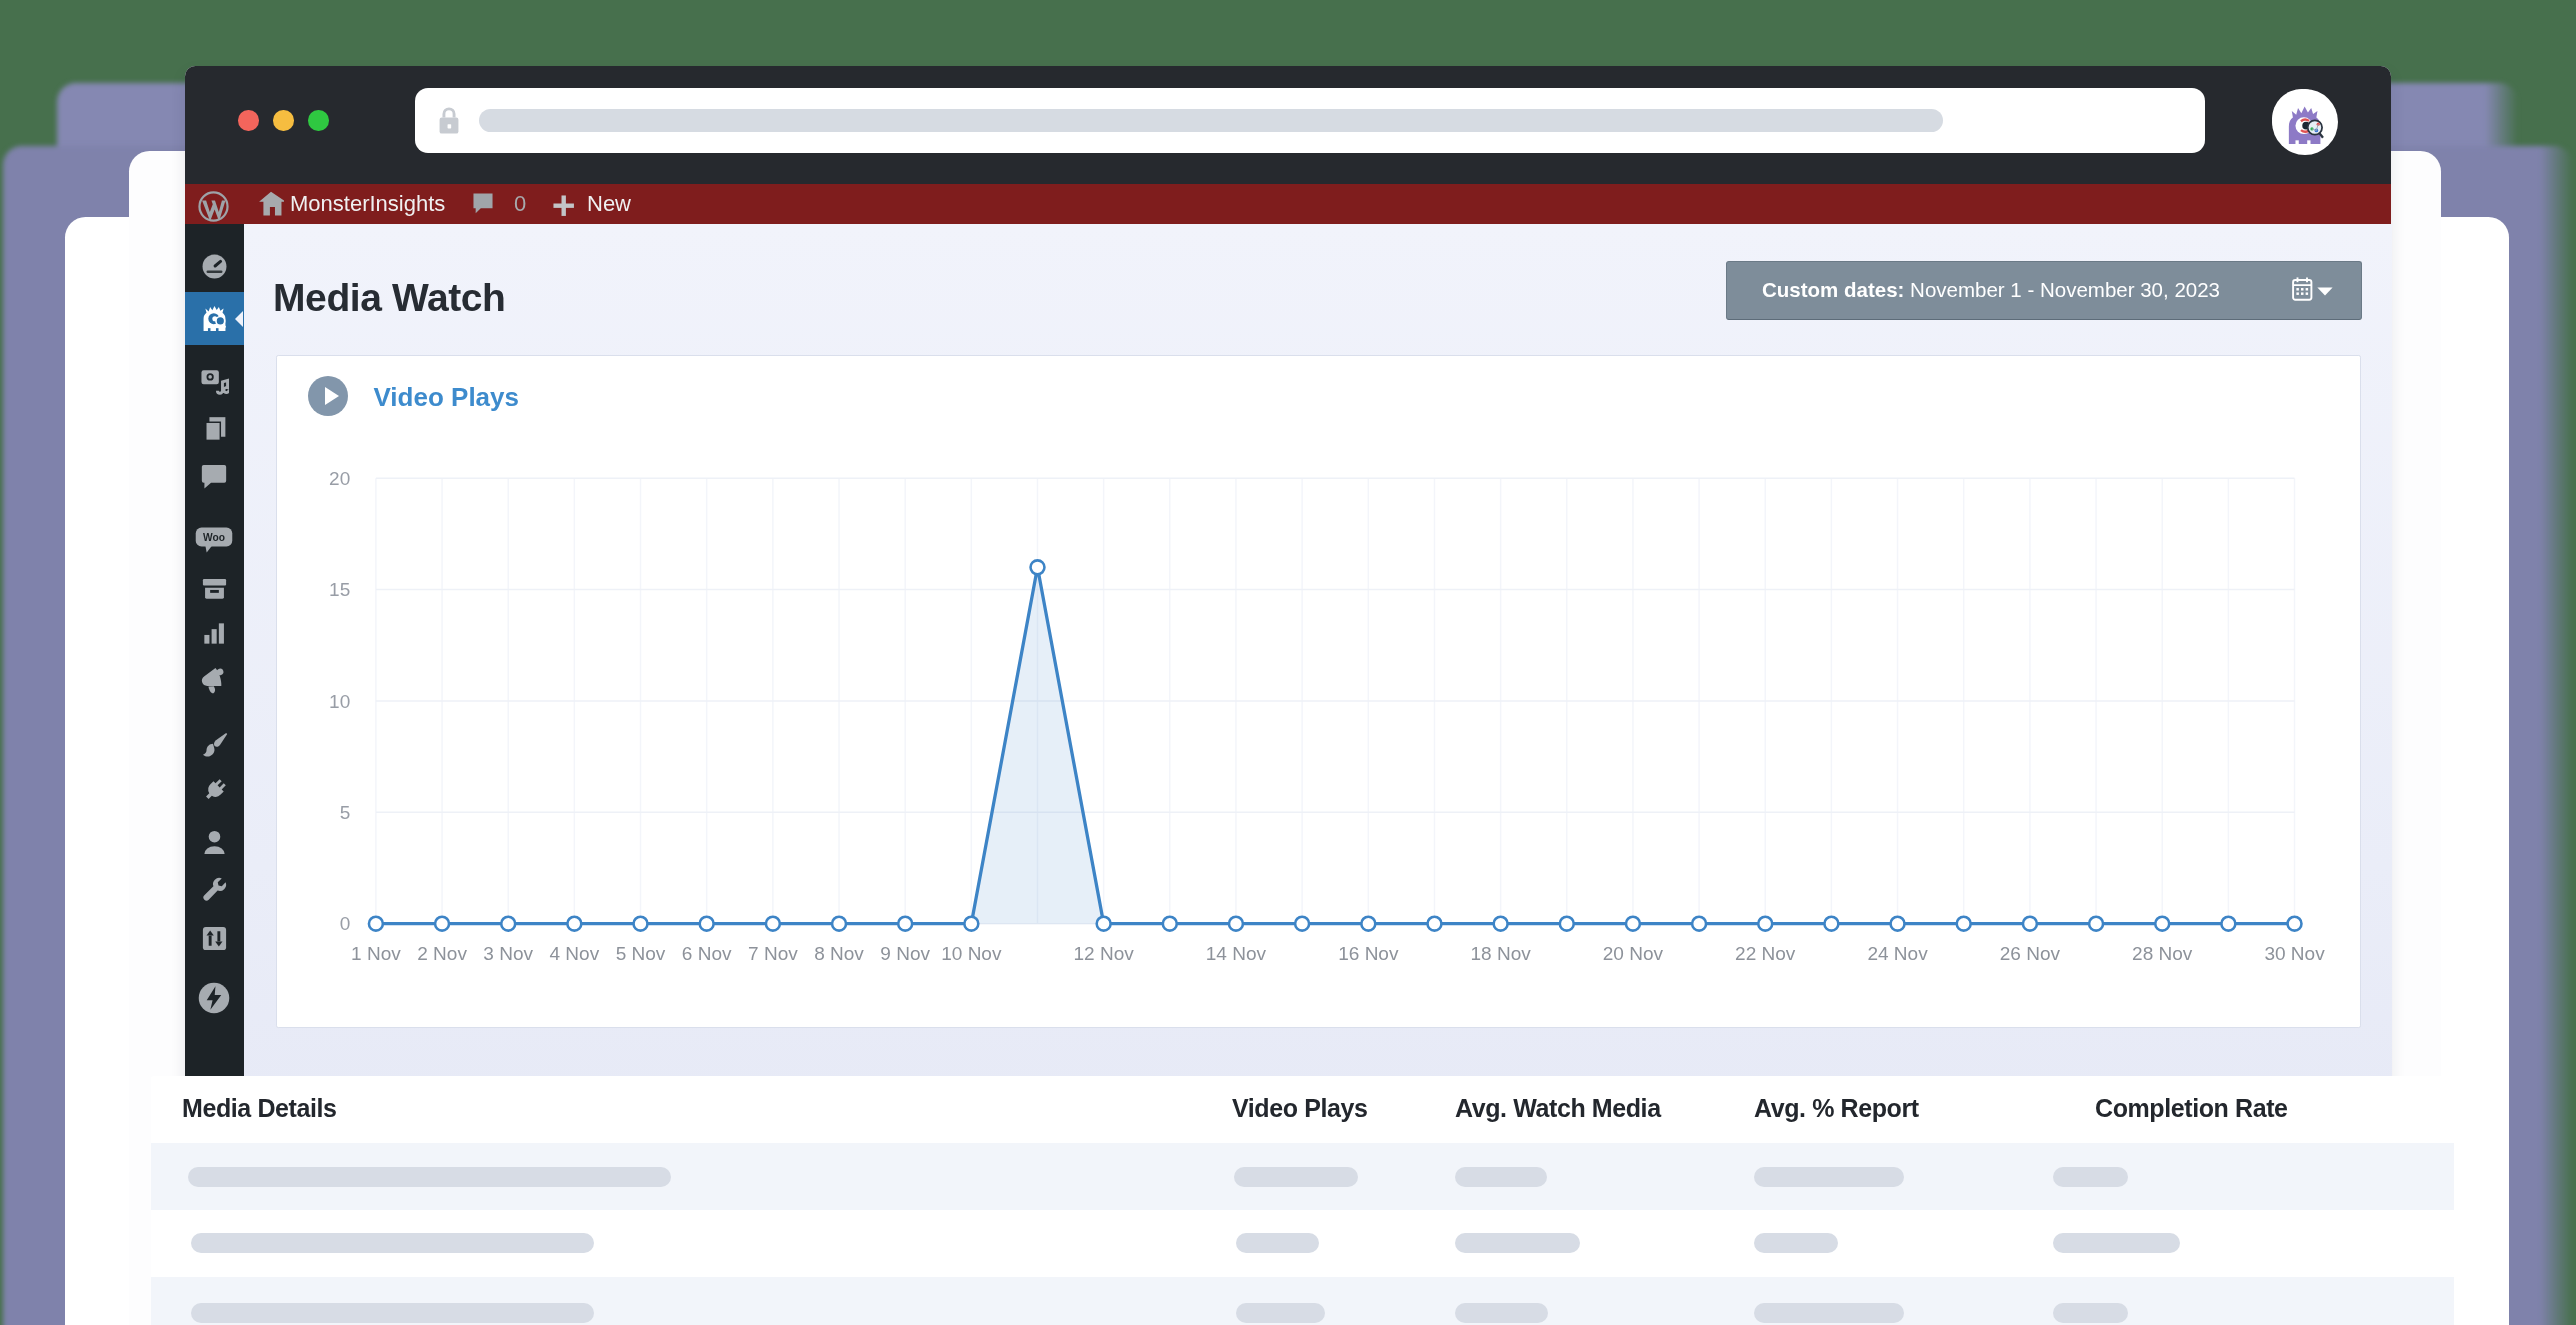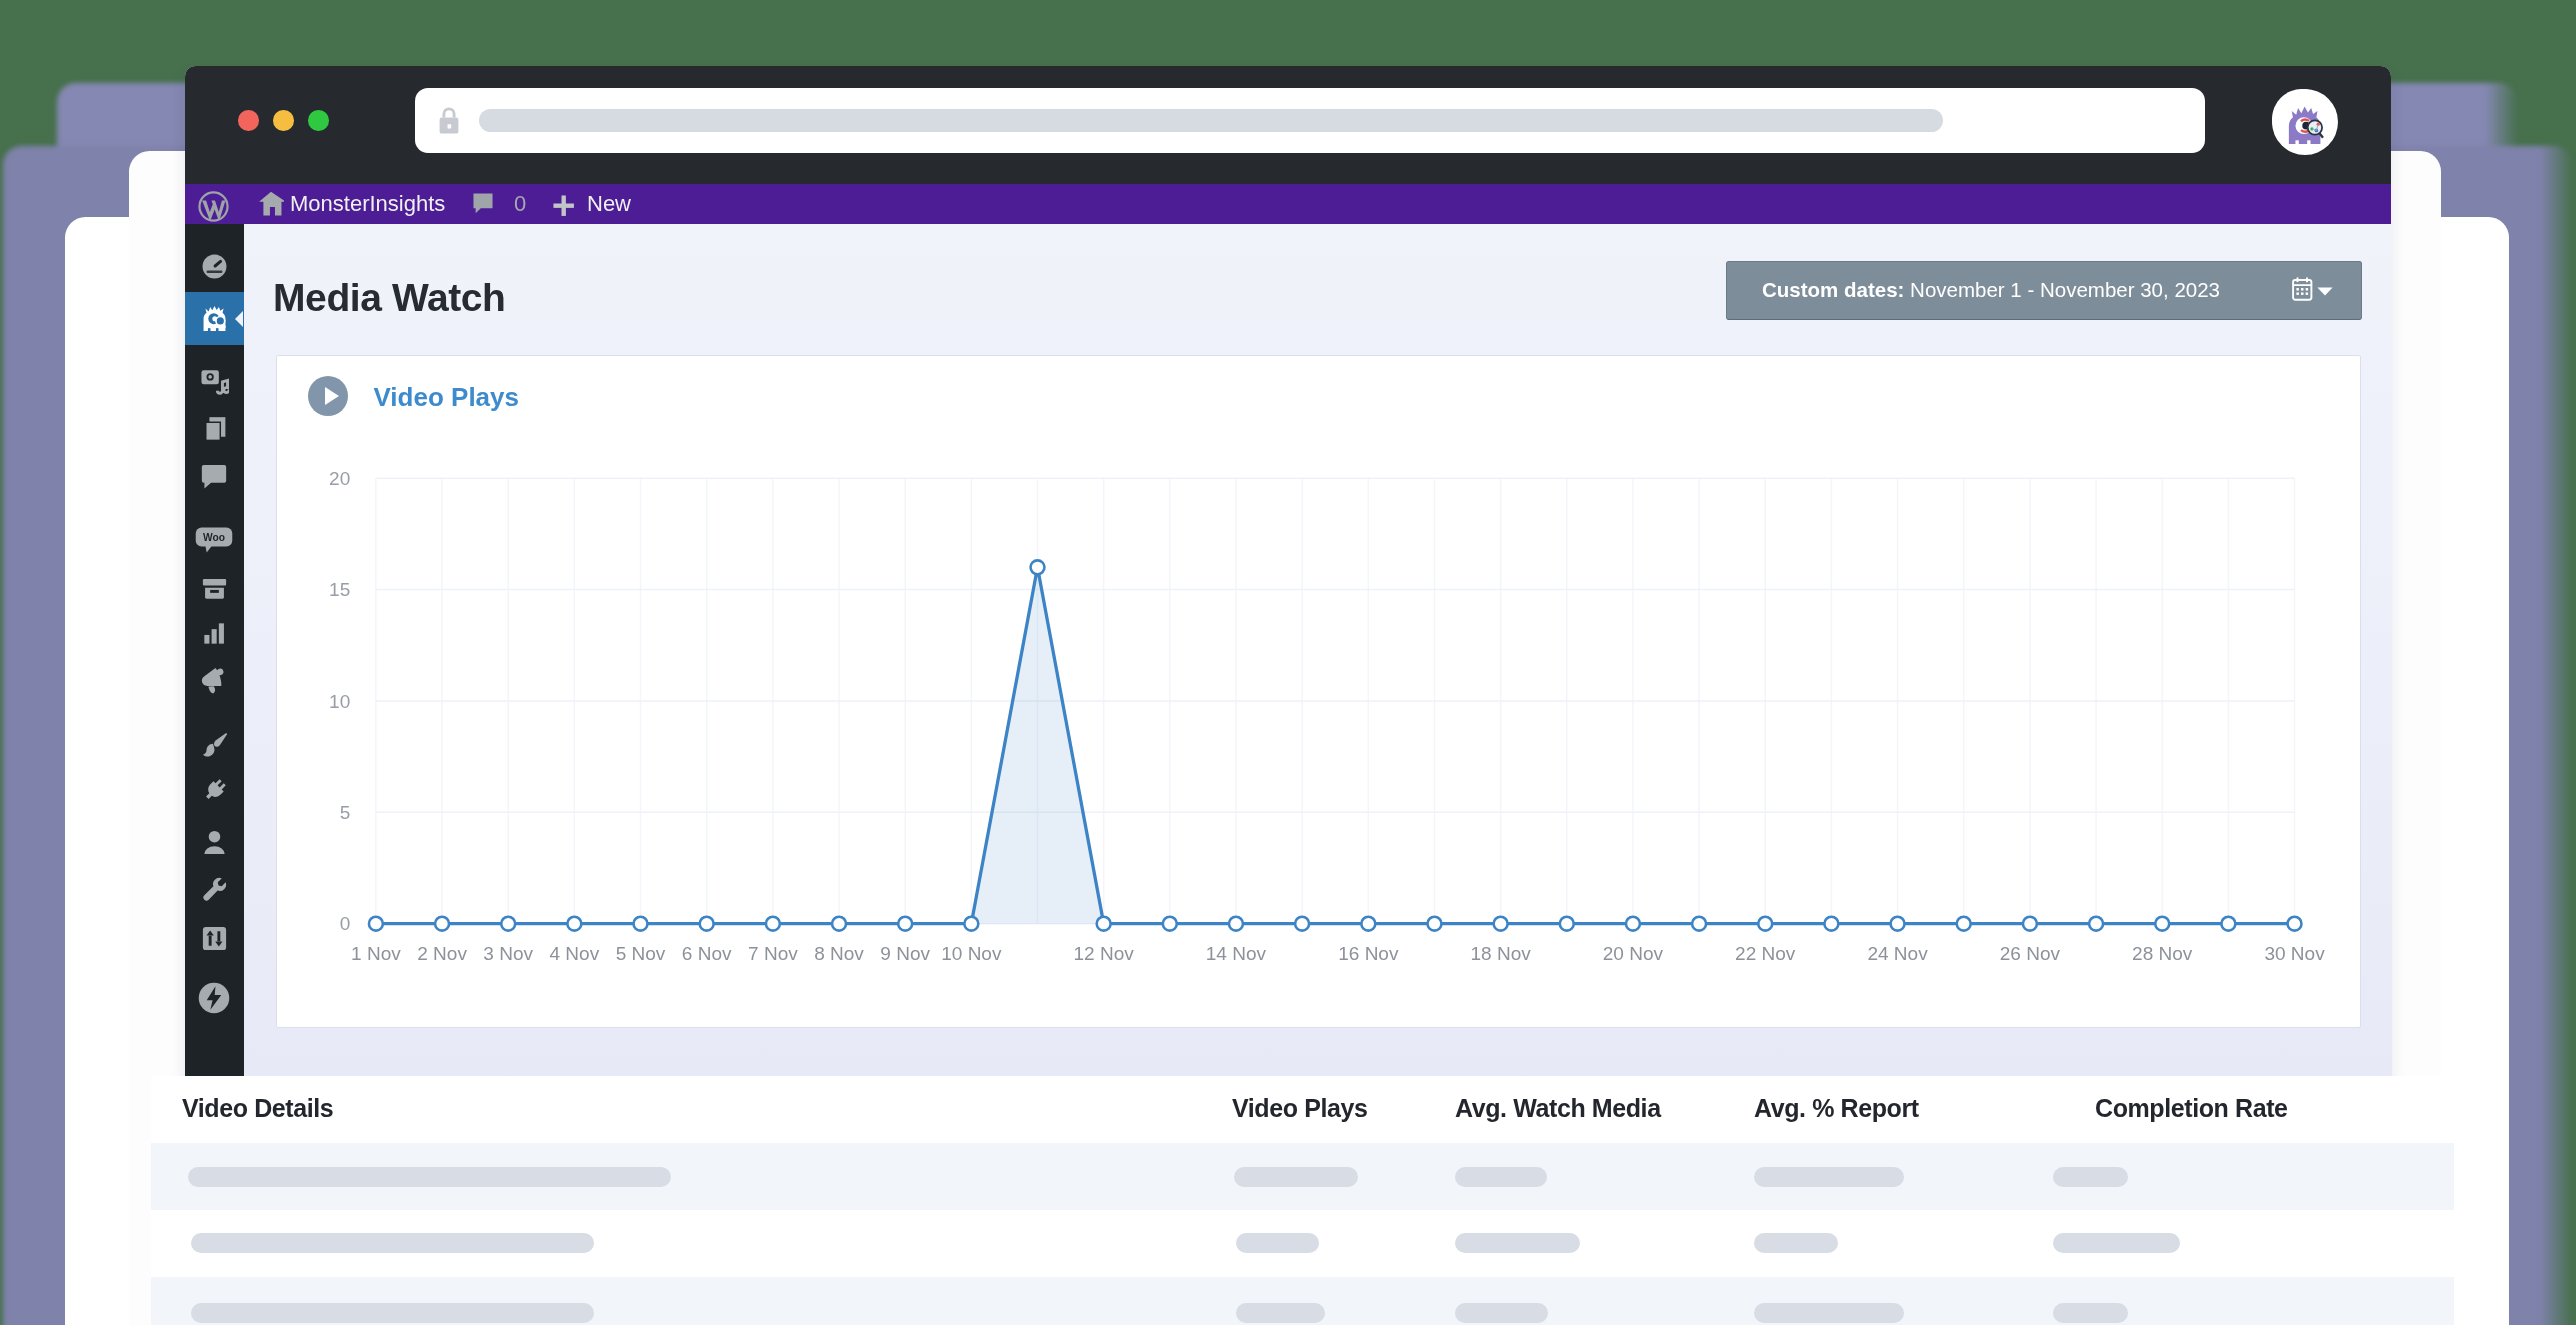--- a/index.html
+++ b/index.html
@@ -12,21 +12,21 @@
   
   #sheetB { left:65px; top:217px; width:2444px; height:1172px; background:#ffffff; border-radius:20.5px; }
   #sheetA { left:129px; top:151px; width:2312px; height:1245px; background:#fdfdfe; border-radius:20.5px; }
   
   #browser { left:185px; top:66px; width:2206px; height:1260px; border-radius:10.3px 10.3px 0 0; background:#eef1f9; box-shadow:0 7.3px 14.6px rgba(30,36,58,0.10); }
   #chrome { left:0; top:0; width:2206px; height:118px; background:#26292e; border-radius:10.3px 10.3px 0 0; }
   .dot { top:44px; width:20.5px; height:20.5px; border-radius:50%; }
   #urlbar { left:230px; top:22px; width:1790px; height:65px; background:#ffffff; border-radius:13px; }
   #urlpill { left:64px; top:21px; width:1464px; height:23px; border-radius:11.7px; background:#d6dbe2; }
   #avatar { left:2087px; top:23.4px; width:60px; height:60px; border-radius:50%; background:#ffffff; }
-  #adminbar { left:0; top:118px; width:2206px; height:40px; background:#4c1d95; }
+  #adminbar { left:0; top:118px; width:2206px; height:40px; background:#7f1d1d; }
   #sidebar { left:0; top:158px; width:59px; height:852px; background:#1d2327; }
   #miactive { left:0; top:226px; width:59px; height:53px; background:#2a70a9; }
   #notch { left:50px; top:245px; width:0; height:0; border-top:8px solid transparent; border-bottom:8px solid transparent; border-right:8.8px solid #eff2fa; }
   #content { left:59px; top:158px; width:2148px; height:1168px; background:linear-gradient(180deg,#f1f3fb 0%,#eaedf8 55%,#e3e6f4 100%); }
   #h1 { left:29px; top:52px; font-size:39px; font-weight:bold; color:#272c33; letter-spacing:-0.4px; }
   #exportbtn { left:1200px; top:39px; width:243px; height:58px; background:#f2f2f3; border:1.5px solid #d4d6da; border-radius:4.4px; color:#3c434a; font-size:21px; text-align:center; line-height:55px; }
   #datebtn { left:1482px; top:37px; width:636px; height:59px; background:#7e8d9a; border:1.5px solid #6b7a87; border-bottom-color:#5d6c79; border-radius:3px; color:#ffffff; font-size:20.5px; line-height:56px; padding-left:35px; }
   #card { left:31.5px; top:131px; width:2085px; height:673px; background:#ffffff; border:1.5px solid #dadfec; border-radius:2.2px; }
   #playcirc { left:31.5px; top:20px; width:40px; height:40px; border-radius:50%; background:#8296ab; }
   #playtri { left:48px; top:31px; width:0; height:0; border-top:9.2px solid transparent; border-bottom:9.2px solid transparent; border-left:14px solid #ffffff; }
@@ -295,21 +295,21 @@
           <circle cx="2483.1" cy="645" r="9.5" fill="#ffffff" stroke="#3d84c6" stroke-width="3.5"></circle>
           <circle cx="2573.4" cy="645" r="9.5" fill="#ffffff" stroke="#3d84c6" stroke-width="3.5"></circle>
           <circle cx="2663.7" cy="645" r="9.5" fill="#ffffff" stroke="#3d84c6" stroke-width="3.5"></circle>
           <circle cx="2754.0" cy="645" r="9.5" fill="#ffffff" stroke="#3d84c6" stroke-width="3.5"></circle>
         </svg>
       </div>
     </div>
   </div>
 
   <div id="table" class="abs">
-    <div class="thead abs" style="left:31px;">Video Details</div>
+    <div class="thead abs" style="left:31px;">Media Details</div>
     <div class="thead abs" style="left:1081px;">Video Plays</div>
     <div class="thead abs" style="left:1304px;">Avg. Watch Media</div>
     <div class="thead abs" style="left:1603px;">Avg. % Report</div>
     <div class="thead abs" style="left:1899px;margin-left:45px;">Completion Rate</div>
     <div class="row rowlight abs" style="top:67px;">
       <div class="pill abs" style="left:37px; top:24px; width:483px;"></div>
       <div class="pill abs" style="left:1083px; top:24px; width:124px;"></div>
       <div class="pill abs" style="left:1304px; top:24px; width:92px;"></div>
       <div class="pill abs" style="left:1603px; top:24px; width:150px;"></div>
       <div class="pill abs" style="left:1902px; top:24px; width:75px;"></div>

